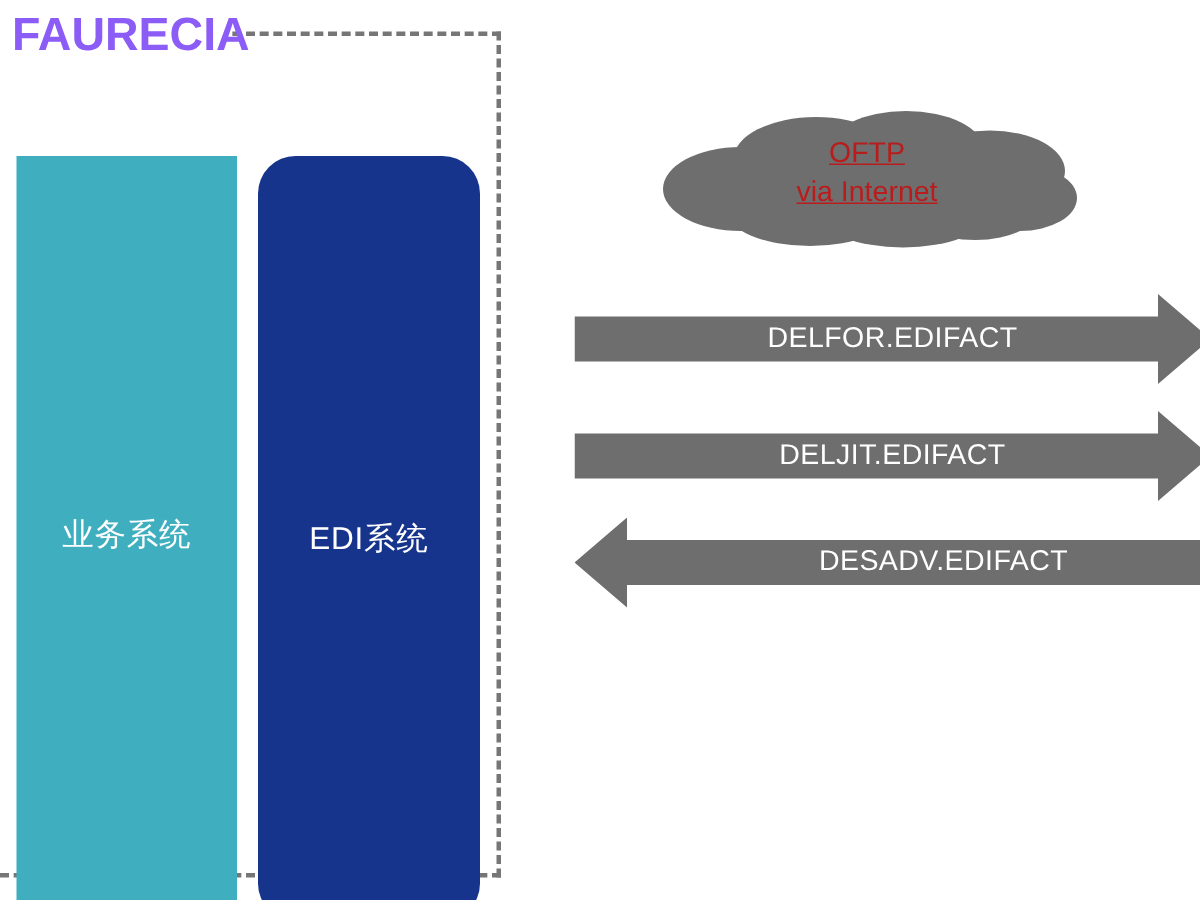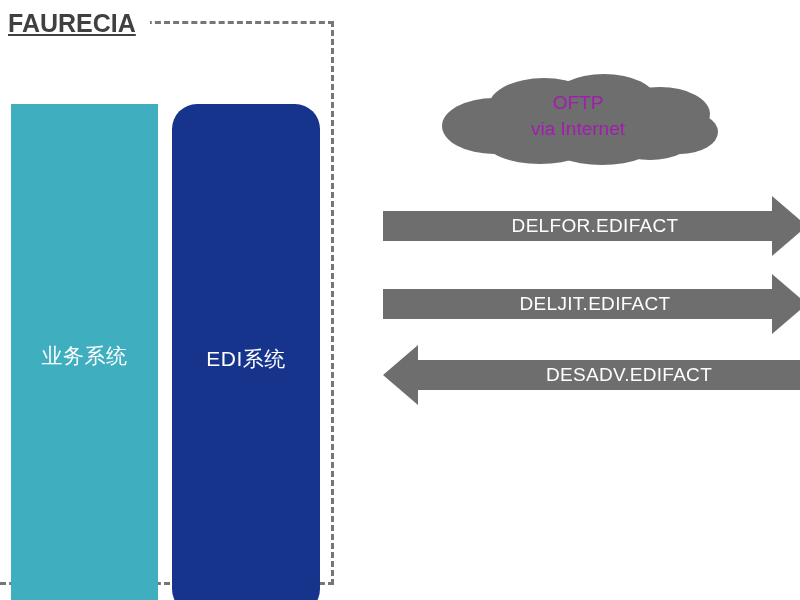--- a/index.html
+++ b/index.html
@@ -17,27 +17,26 @@
     position: relative;
     width: 800px;
     height: 600px;
   }
 
   
   #company-title {
     position: absolute;
     left: 8px;
     top: 8px;
-    font-size: 25px;
+    font-size: 31px;
     font-weight: bold;
-    color: #404040;
+    color: #8b5cf6;
     letter-spacing: 0px;
     line-height: 30px;
     white-space: nowrap;
-    text-decoration: underline;
   }
 
   
   #dashed-boundary {
     position: absolute;
     left: 0px;
     top: 21px;
     width: 334px;
     height: 564px;
     border-top: 3px dashed #767676;
@@ -94,24 +93,25 @@
     position: absolute;
     left: 0;
     top: 0;
   }
   #cloud-label {
     position: absolute;
     left: 0;
     top: 20px;
     width: 284px;
     text-align: center;
-    color: #a21caf;
+    color: #b91c1c;
     font-size: 19px;
     line-height: 26px;
     pointer-events: none;
+    text-decoration: underline;
   }
   #cloud-label .line2 { display: block; }
 
   
   .arrow {
     position: absolute;
     left: 383px;
     width: 424px;
     height: 60px;
   }

